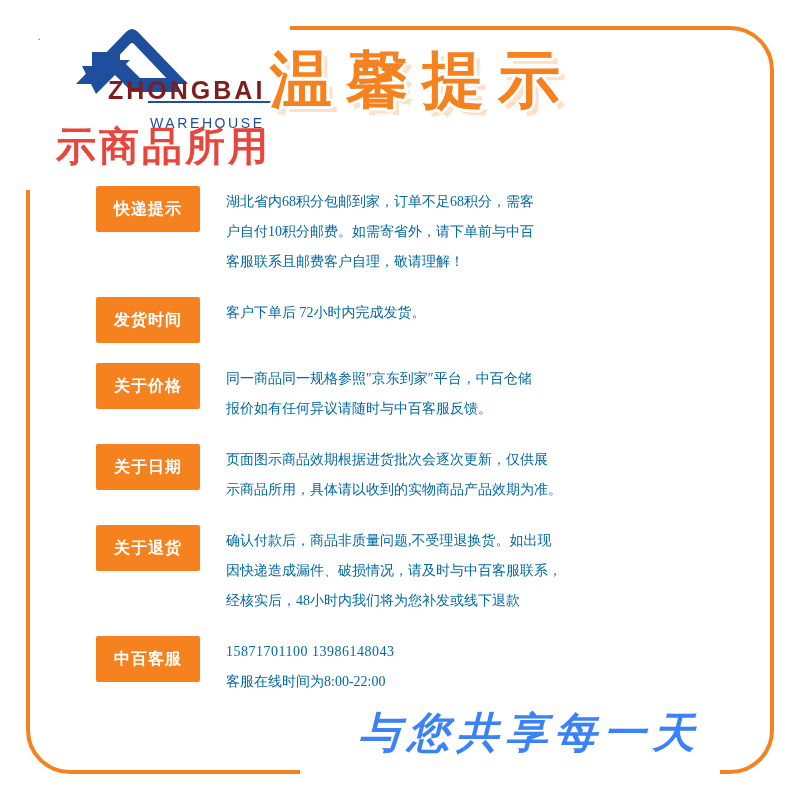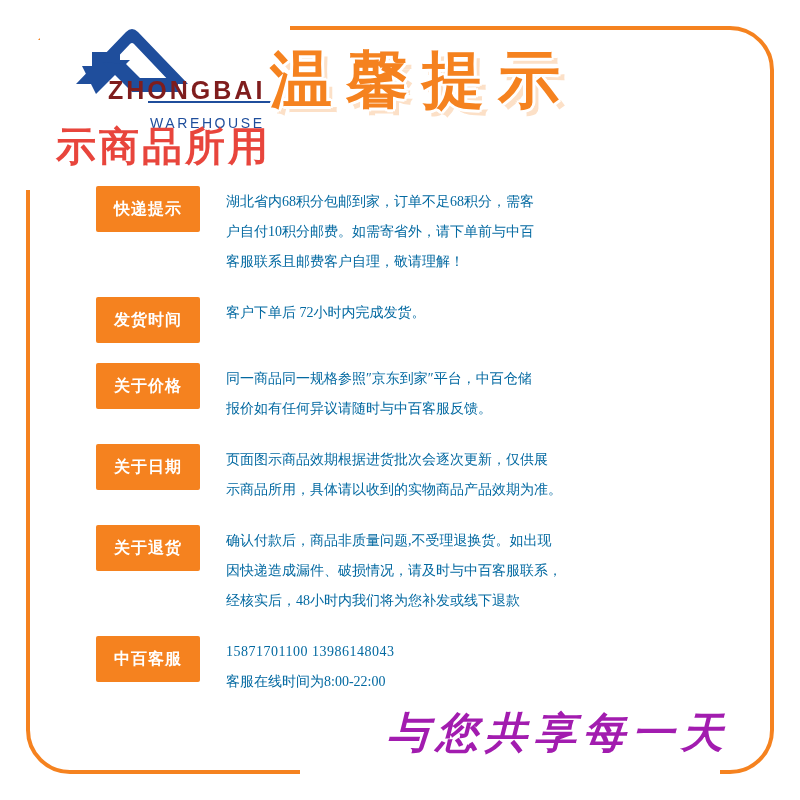--- a/index.html
+++ b/index.html
@@ -180,28 +180,28 @@
 
   
   .contact-line-1 { letter-spacing: 0.5px; }
 
   
   .slogan {
     position: absolute;
     left: 330px;
     top: 712px;
     width: 400px;
-    color: #a21caf;
+    color: #3b82f6;
     font-size: 42px;
     font-weight: bold;
     letter-spacing: 7px;
     font-family: "DejaVu Sans", sans-serif;
     font-style: italic;
     line-height: 1;
-    text-align: right;
+    text-align: center;
   }
 </style>
 </head>
 <body>
 
 <div class="page">
 
   <div class="frame"></div>
   <div class="frame-notch-top"></div>
   <div class="frame-notch-left"></div>

